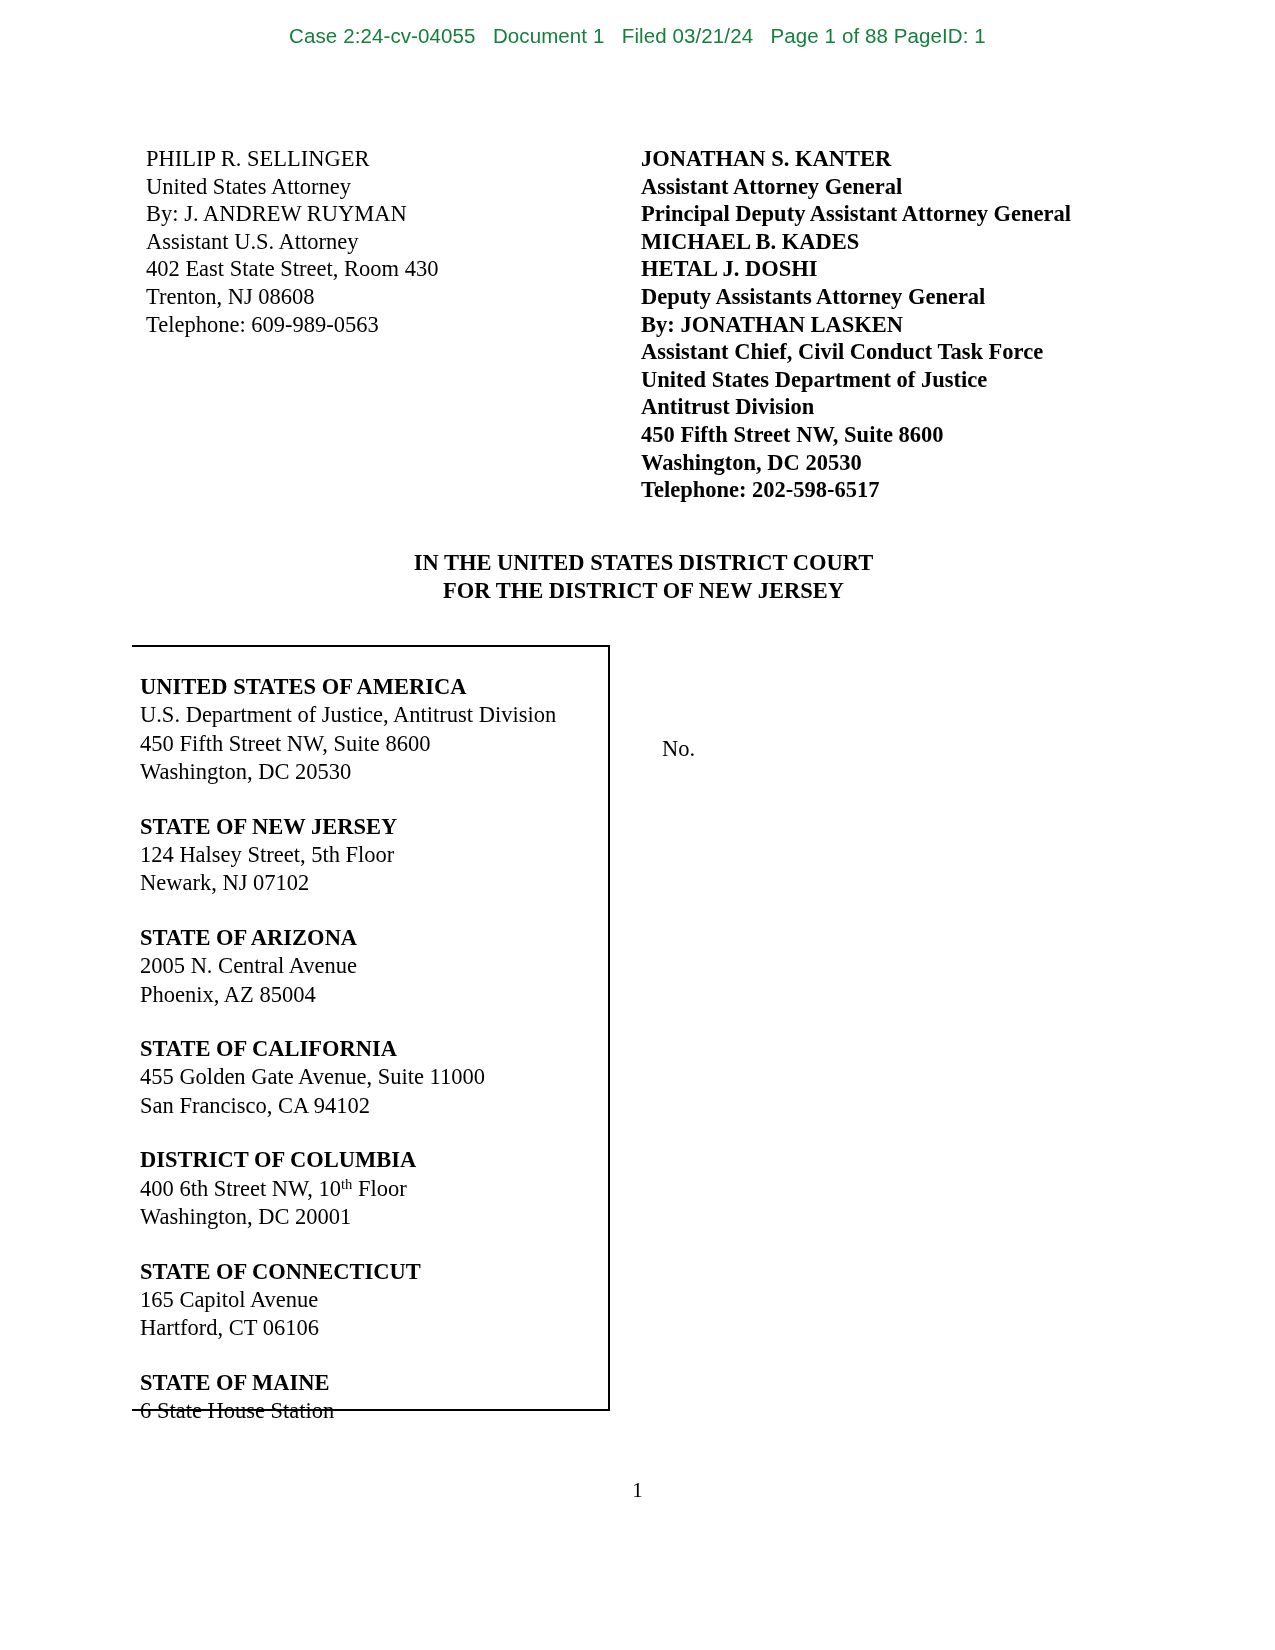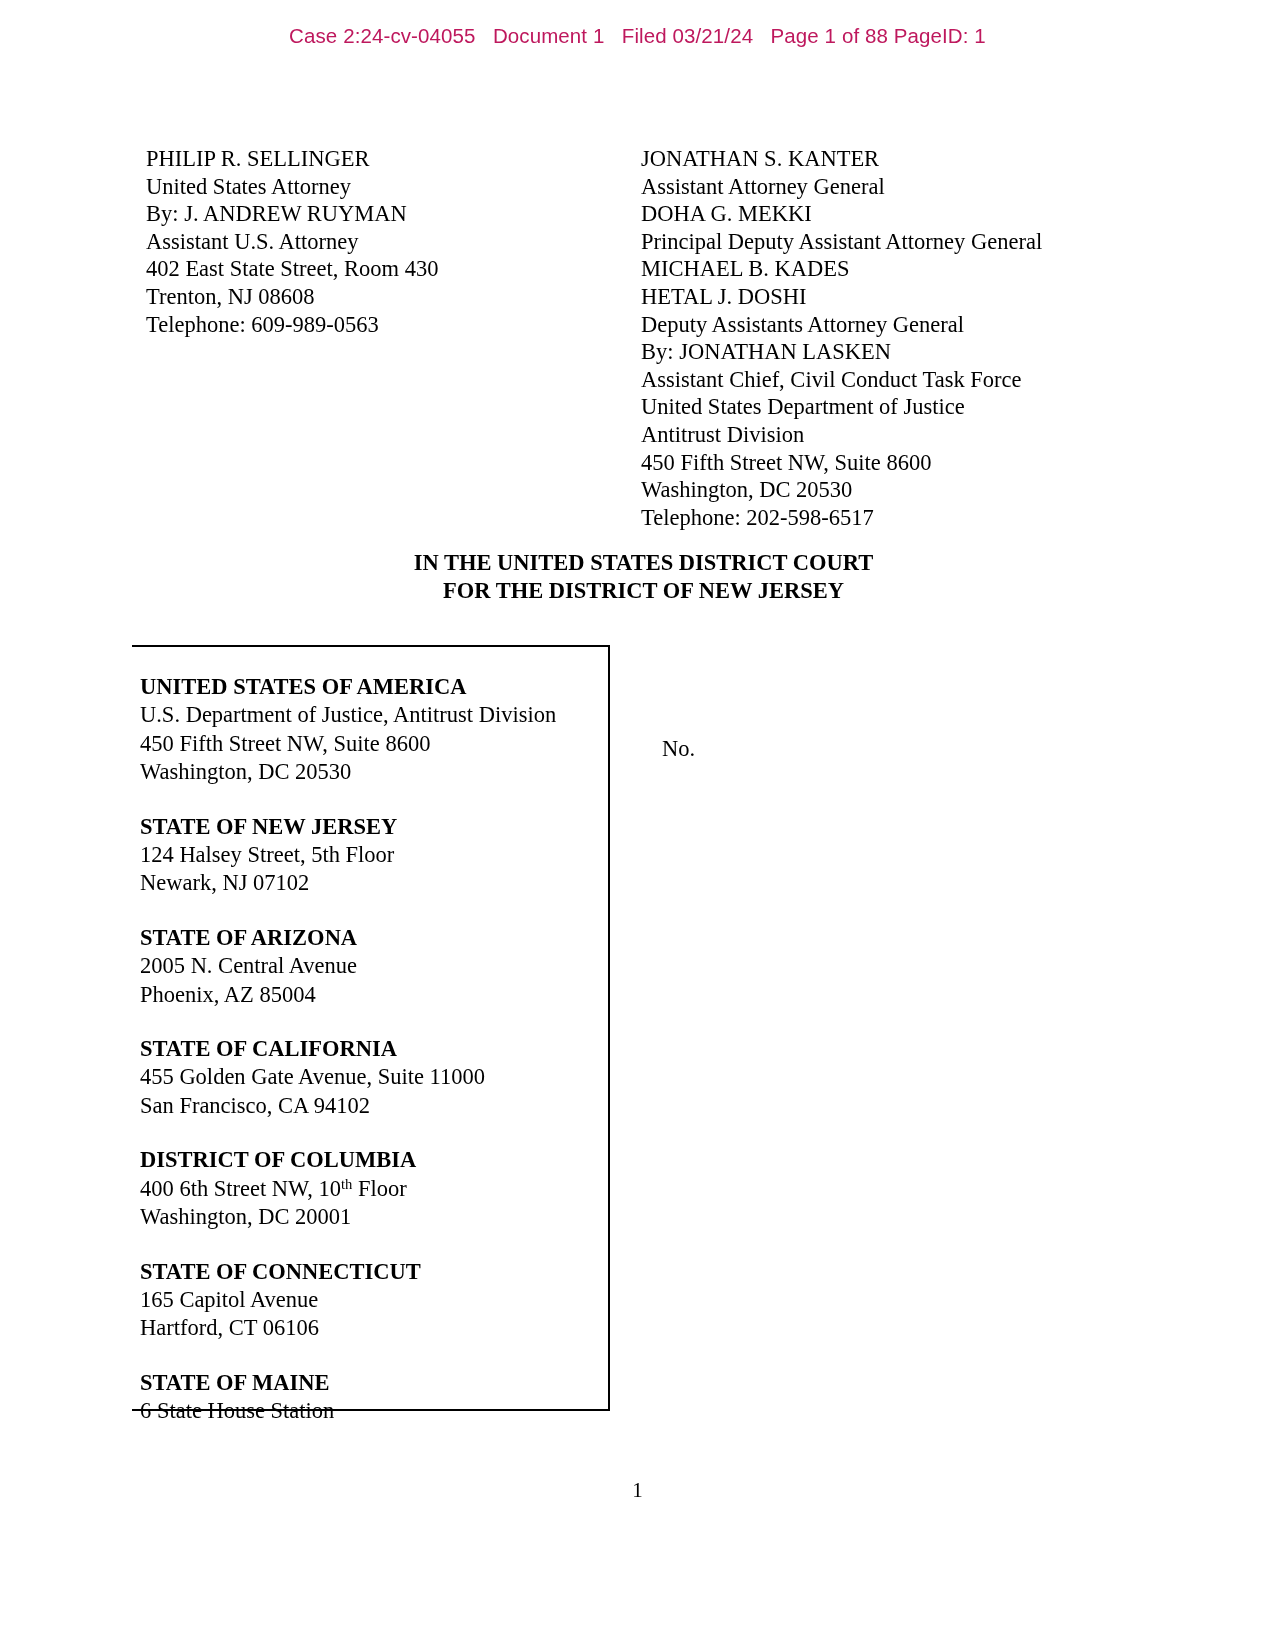--- a/index.html
+++ b/index.html
@@ -28,33 +28,33 @@
   
   .ecf-header {
     position: absolute;
     top: 24px;
     left: 0;
     width: 1275px;
     text-align: center;
     font-family: "Liberation Sans", "DejaVu Sans", sans-serif;
     font-size: 20.5px;
     letter-spacing: 0.1px;
-    color: #be185d;
+    color: #15803d;
     white-space: pre;
   }
 
   
   .attorney-block {
     position: absolute;
     font-size: 22.5px;
     line-height: 27.6px;
     white-space: nowrap;
   }
   .attorney-left  { left: 146px; top: 145px; }
-  .attorney-right { left: 641px; top: 145px; }
+  .attorney-right { left: 641px; top: 145px; font-weight: bold; }
   .attorney-block .ln { display: block; }
 
   
   .court-title {
     position: absolute;
     left: 6px;
     width: 1275px;
     top: 549px;
     text-align: center;
     font-weight: bold;
@@ -141,21 +141,20 @@
       <span class="ln">By: J. ANDREW RUYMAN</span>
       <span class="ln">Assistant U.S. Attorney</span>
       <span class="ln">402 East State Street, Room 430</span>
       <span class="ln">Trenton, NJ 08608</span>
       <span class="ln">Telephone: 609-989-0563</span>
     </div>
 
   <div class="attorney-block attorney-right" id="counsel-right">
       <span class="ln">JONATHAN S. KANTER</span>
       <span class="ln">Assistant Attorney General</span>
-      <span class="ln">DOHA G. MEKKI</span>
       <span class="ln">Principal Deputy Assistant Attorney General</span>
       <span class="ln">MICHAEL B. KADES</span>
       <span class="ln">HETAL J. DOSHI</span>
       <span class="ln">Deputy Assistants Attorney General</span>
       <span class="ln">By: JONATHAN LASKEN</span>
       <span class="ln">Assistant Chief, Civil Conduct Task Force</span>
       <span class="ln">United States Department of Justice</span>
       <span class="ln">Antitrust Division</span>
       <span class="ln">450 Fifth Street NW, Suite 8600</span>
       <span class="ln">Washington, DC 20530</span>

